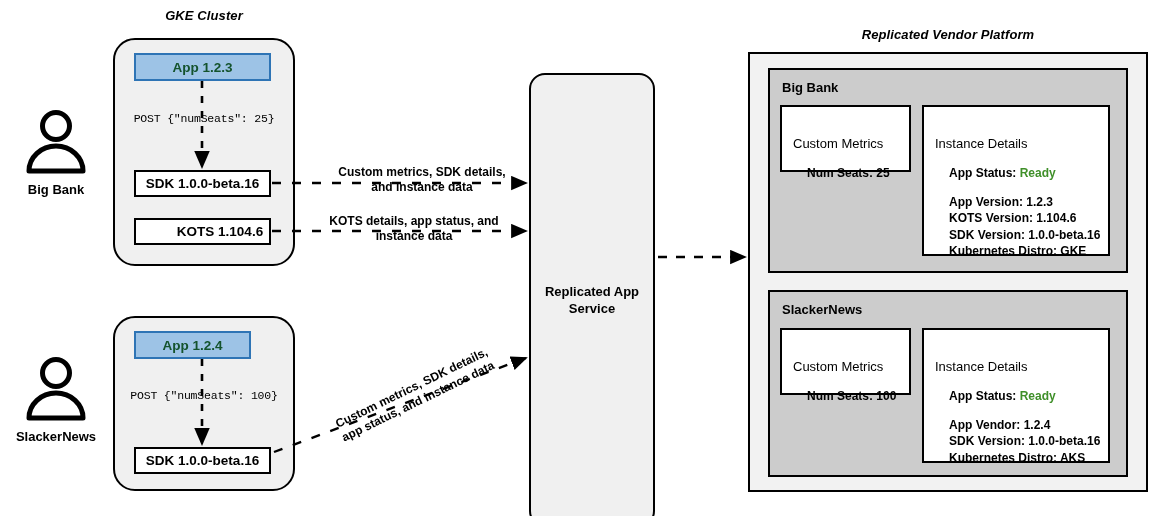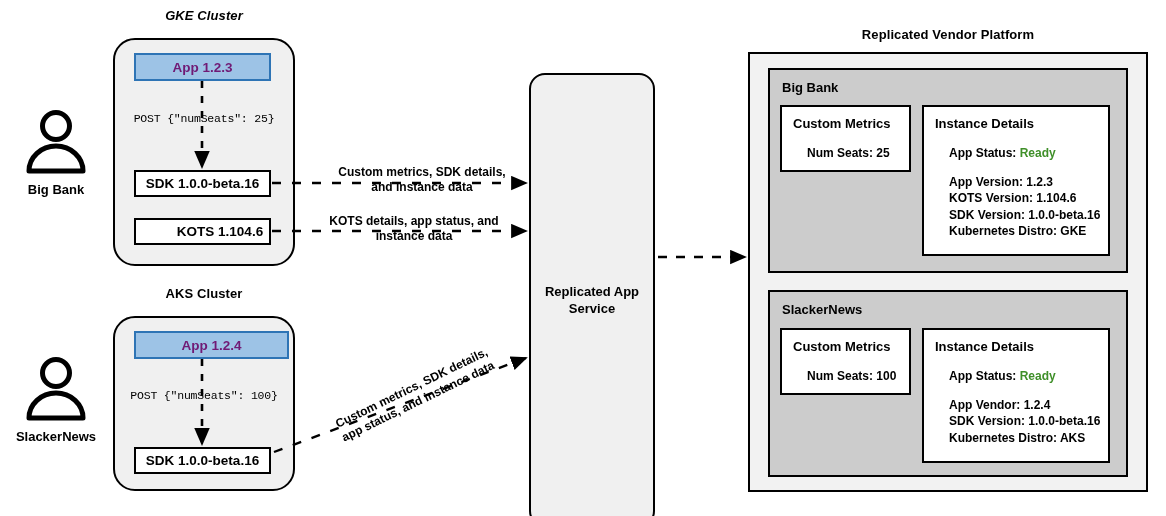--- a/index.html
+++ b/index.html
@@ -62,21 +62,21 @@
     display: flex;
     align-items: center;
     justify-content: center;
     font-size: 13.5px;
     font-weight: bold;
     white-space: nowrap;
   }
   .node.app {
     background: #9dc3e6;
     border-color: #2e74b5;
-    color: #701a75;
+    color: #14532d;
   }
 
   
   .service {
     background: #f0f0f0;
     border: 2.5px solid #000;
     border-radius: 16px;
     box-sizing: border-box;
     display: flex;
     align-items: center;
@@ -103,22 +103,23 @@
     font-weight: bold;
   }
   .card {
     background: #ffffff;
     border: 2.5px solid #000;
     box-sizing: border-box;
     padding: 9px 11px;
   }
   .card-title {
     font-size: 13px;
-    font-weight: bold;
+    font-weight: normal;
     margin-bottom: 14px;
+    margin-top: 20px;
   }
   .card-line {
     font-size: 12px;
     font-weight: bold;
     line-height: 16.5px;
     white-space: nowrap;
     padding-left: 14px;
   }
   .spacer { height: 12px; }
   .ready { color: #3f8f29; }
@@ -134,23 +135,22 @@
     transform-origin: center center;
   }
 </style>
 </head>
 <body>
 
 <div id="canvas">
 
   <div class="abs ttl" style="left:113px; top:8px; width:182px;font-style:italic;">GKE Cluster</div>
 
-  <div class="abs ttl" style="left:113px; top:286px; width:182px;">AKS Cluster</div>
-
-  <div class="abs ttl" style="left:748px; top:27px; width:400px;">Replicated Vendor Platform</div>
+
+  <div class="abs ttl" style="left:748px; top:27px; width:400px;font-style:italic;">Replicated Vendor Platform</div>
 
   <div class="abs" style="left:18px; top:108px; width:76px; height:90px;">
     <svg width="76" height="66" viewBox="0 0 76 66">
       <circle cx="38" cy="18" r="13.5" fill="none" stroke="#000" stroke-width="5"></circle>
       <path d="M11,63 A27,25 0 0 1 65,63 Z" fill="none" stroke="#000" stroke-width="5" stroke-linejoin="round"></path>
     </svg>
     <div class="persona-name" style="width:76px; margin-top:4px;">Big Bank</div>
   </div>
 
   <div class="abs" style="left:8px; top:355px; width:96px; height:90px;">
@@ -172,21 +172,21 @@
   <div class="abs node" style="left:134px; top:170px; width:137px; height:27px;">
     <span>SDK 1.0.0-beta.16</span>
   </div>
 
   <div class="abs node" style="left:134px; top:218px; width:137px; height:27px;padding-left:35px;">
     <span>KOTS 1.104.6</span>
   </div>
 
   <div class="abs cluster" style="left:113px; top:316px; width:182px; height:175px;"></div>
 
-  <div class="abs node app" style="left:134px; top:331px; width:155px; height:28px;">
+  <div class="abs node app" style="left:134px; top:331px; width:117px; height:28px;">
     <span>App 1.2.4</span>
   </div>
 
   <div class="abs mono" style="left:108px; top:389px; width:192px;">POST {"numSeats": 100}</div>
 
   <div class="abs node" style="left:134px; top:447px; width:137px; height:27px;">
     <span>SDK 1.0.0-beta.16</span>
   </div>
 
   <div class="abs service" style="left:529px; top:73px; width:126px; height:454px;">

